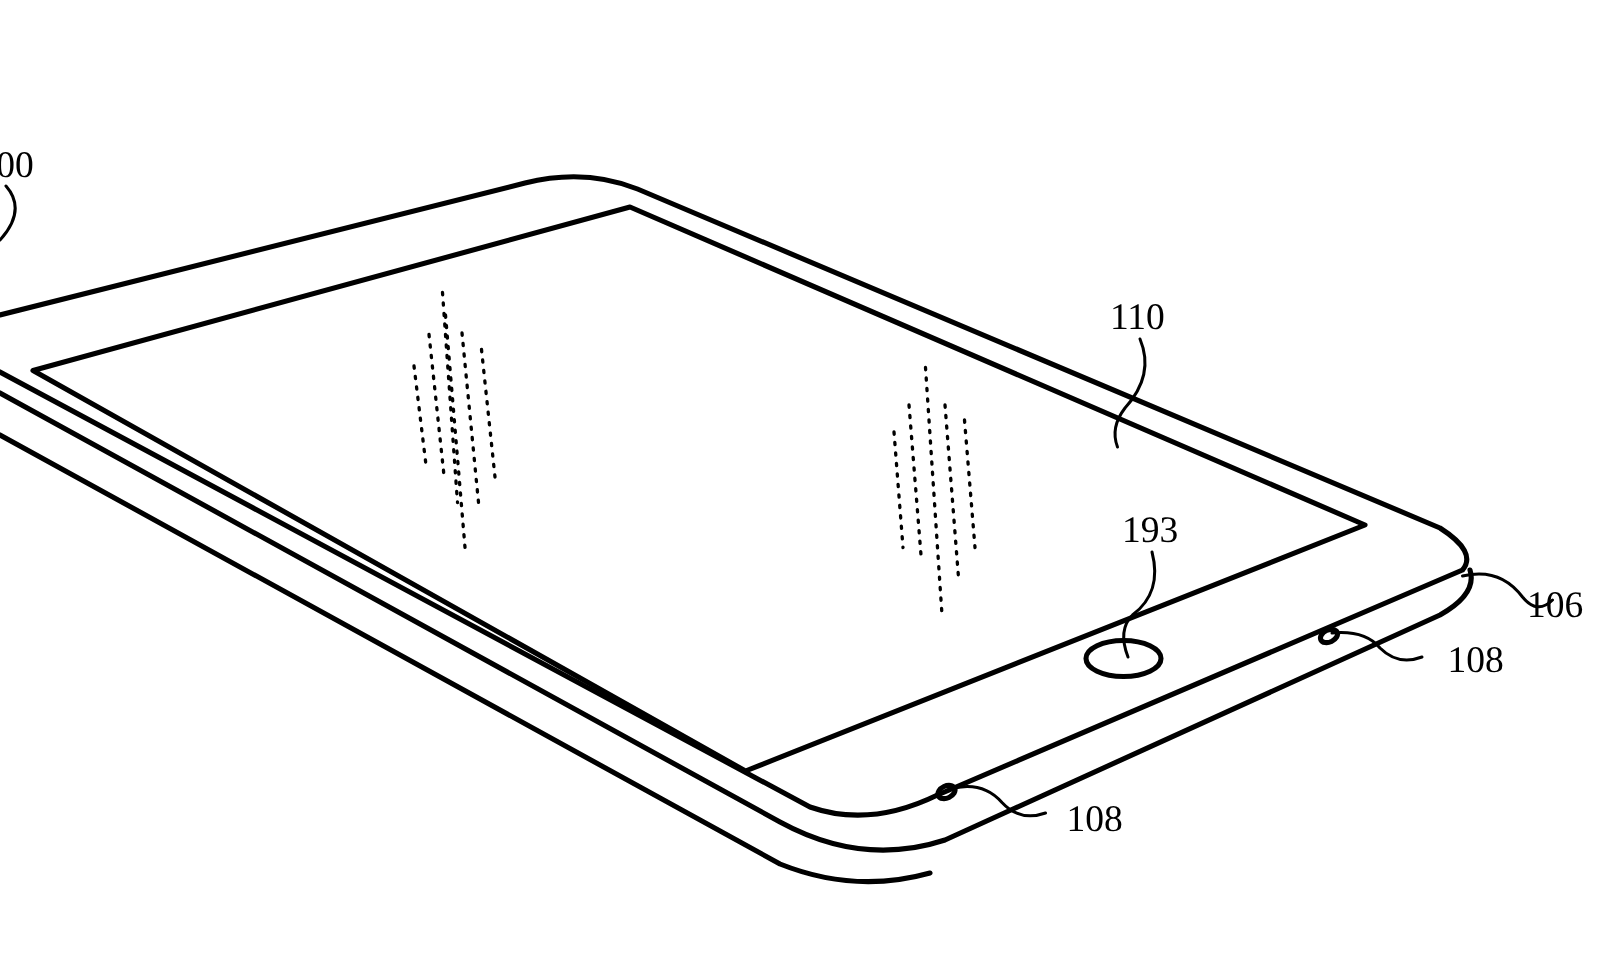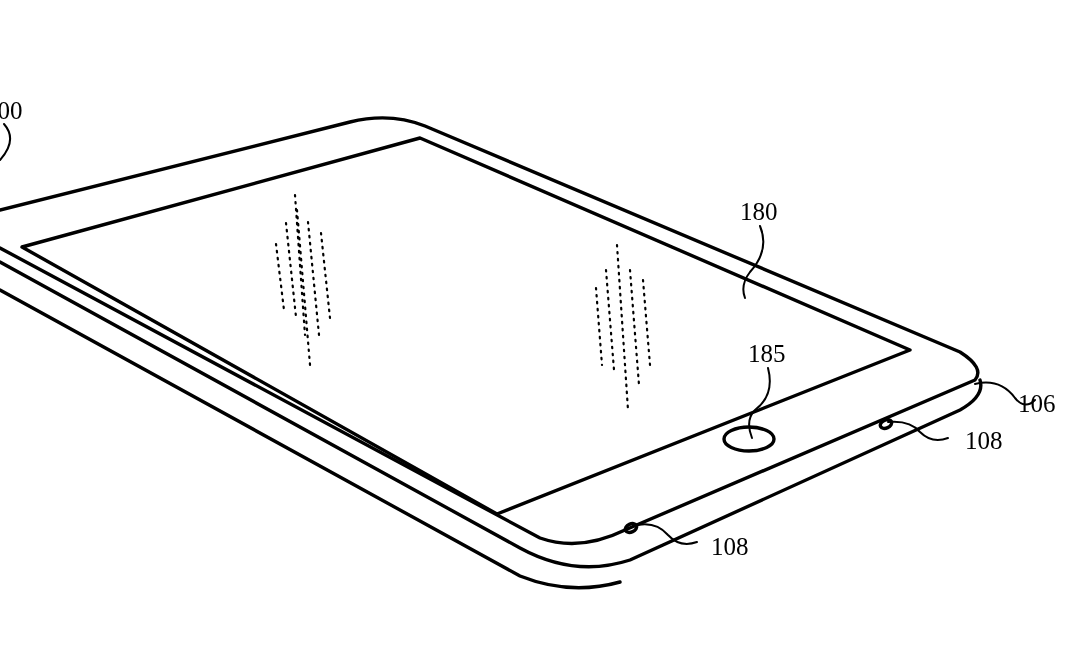--- a/index.html
+++ b/index.html
@@ -54,17 +54,17 @@
 
   <path class="lead" d="M 4 124 Q 18 140 0 160"></path>
   <path class="lead" d="M 760 226 Q 770 250 750 272 Q 740 285 745 298"></path>
   <path class="lead" d="M 768 368 Q 775 395 755 410 Q 745 420 752 438"></path>
   <path class="lead" d="M 975 384 Q 1000 378 1015 398 Q 1025 410 1035 400"></path>
   <path class="lead" d="M 888 422 Q 910 420 920 432 Q 932 444 948 438"></path>
   <path class="lead" d="M 633 526 Q 655 520 668 535 Q 680 548 697 542"></path>
 </svg>
 
 <div class="label" style="left:-15px; top:98px;">100</div>
-<div class="label" style="left:740px; top:199px;">180</div>
-<div class="label" style="left:748px; top:341px;">185</div>
+<div class="label" style="left:740px; top:199px;">110</div>
+<div class="label" style="left:748px; top:341px;">193</div>
 <div class="label" style="left:1018px; top:391px;">106</div>
 <div class="label" style="left:965px; top:428px;">108</div>
 <div class="label" style="left:711px; top:534px;">108</div>
 
 </body></html>

